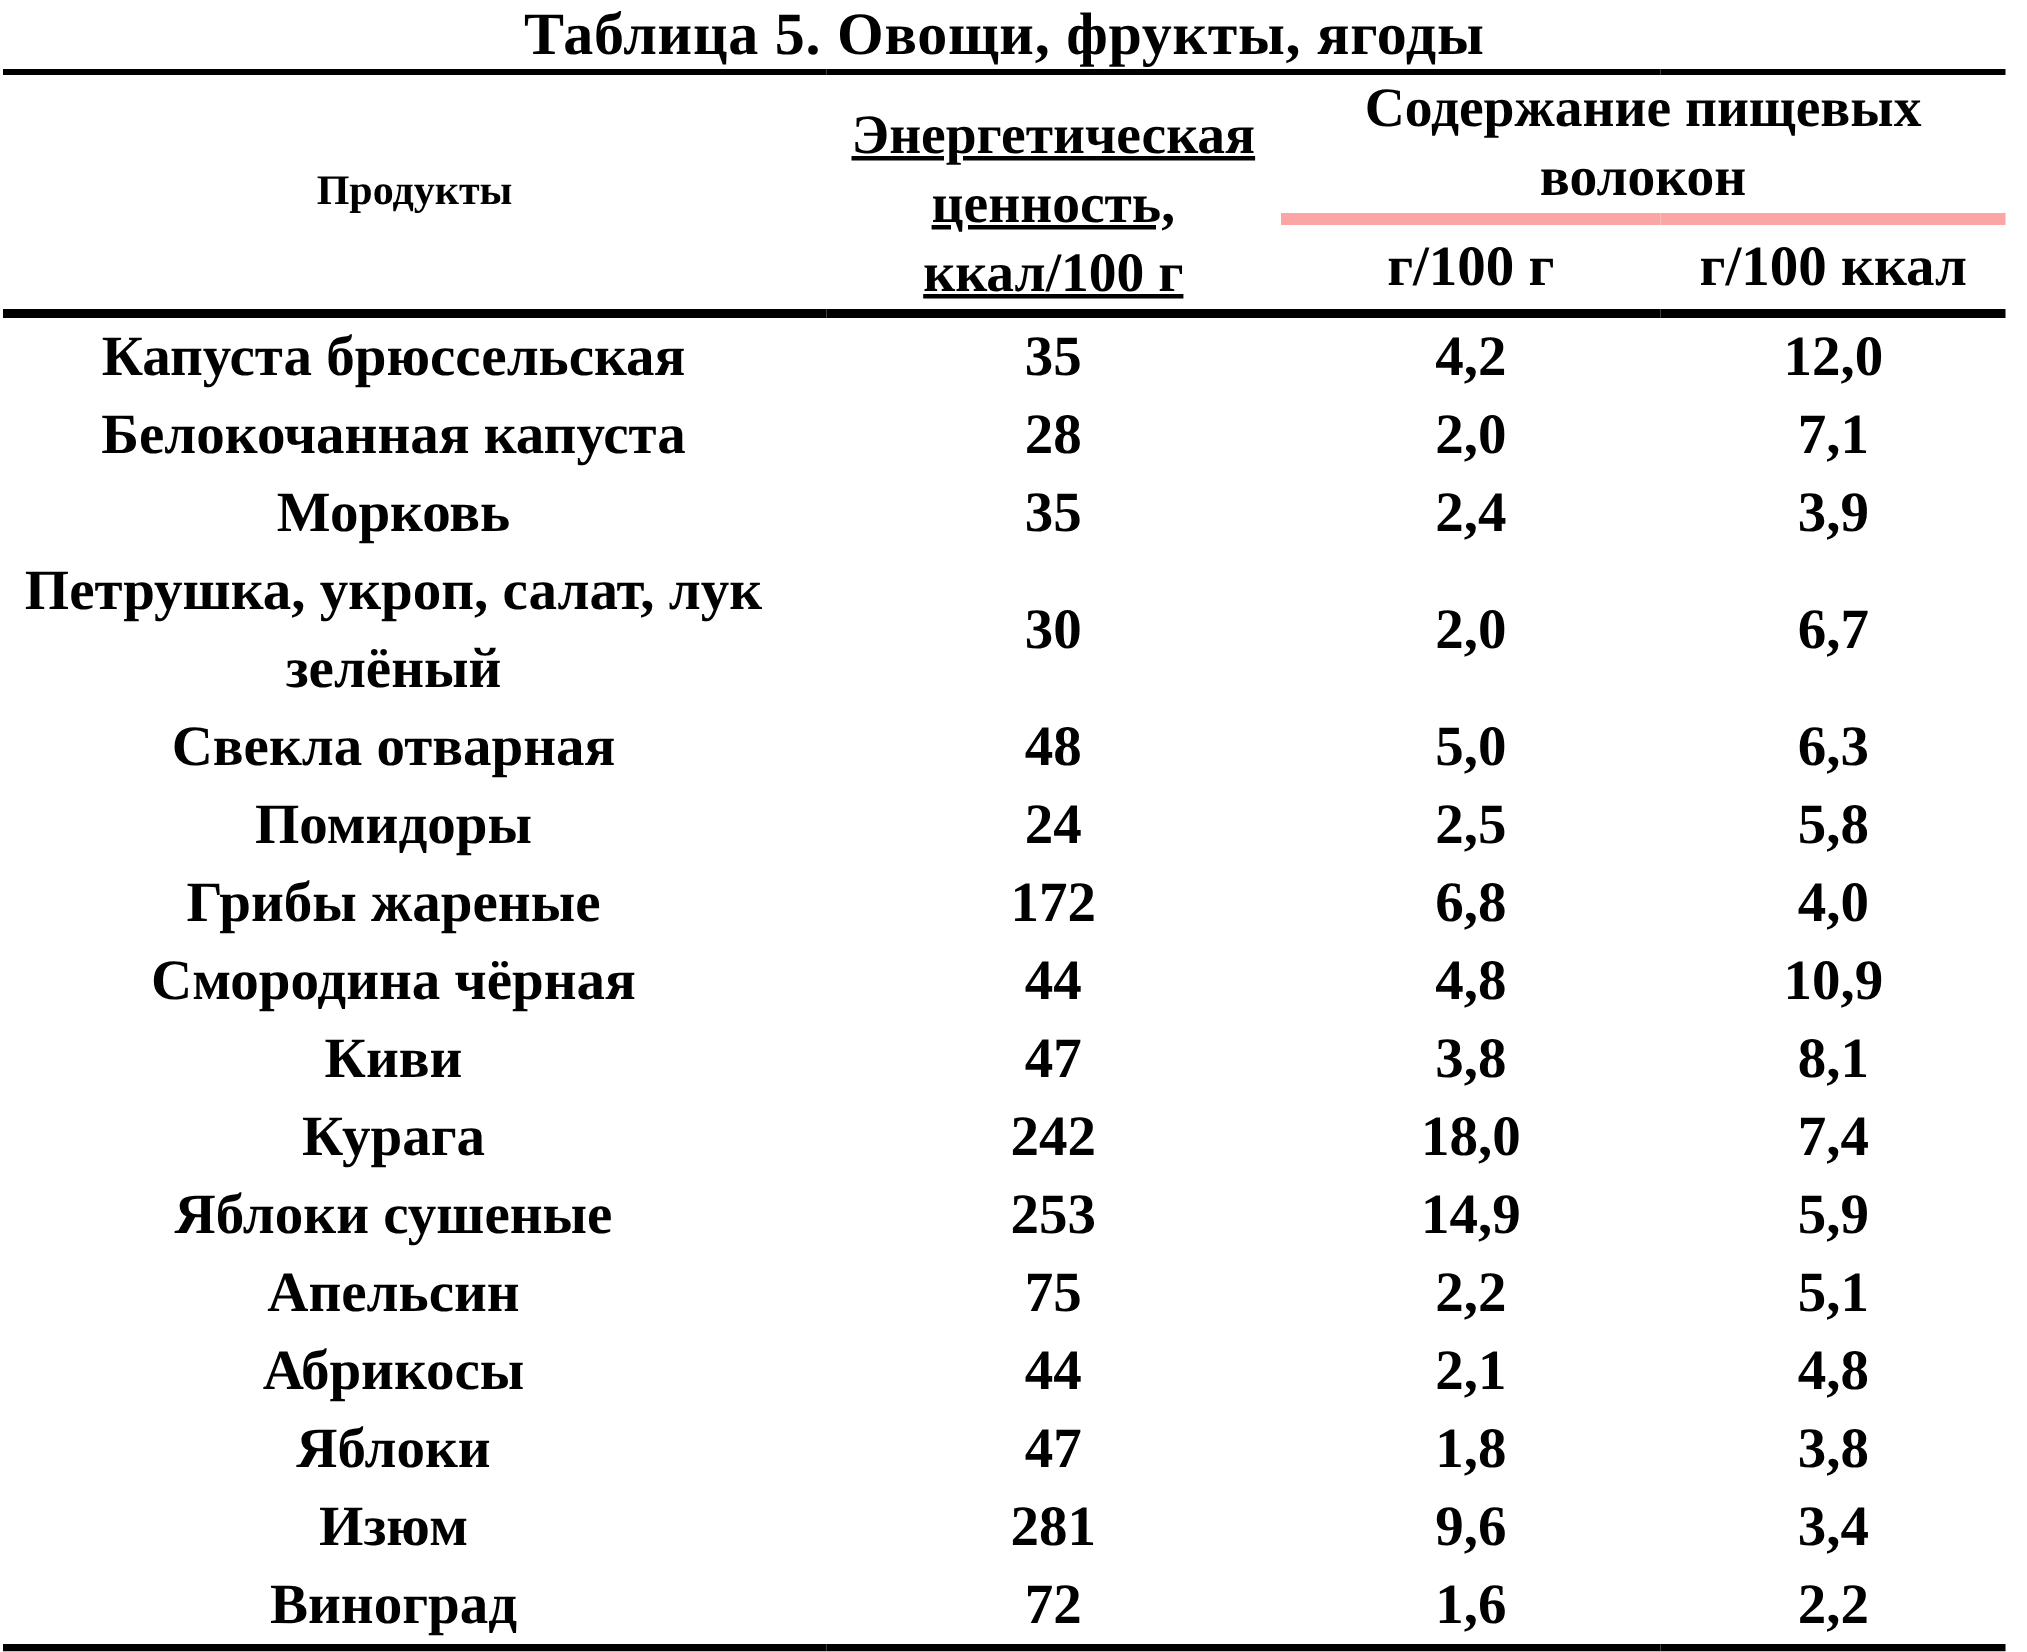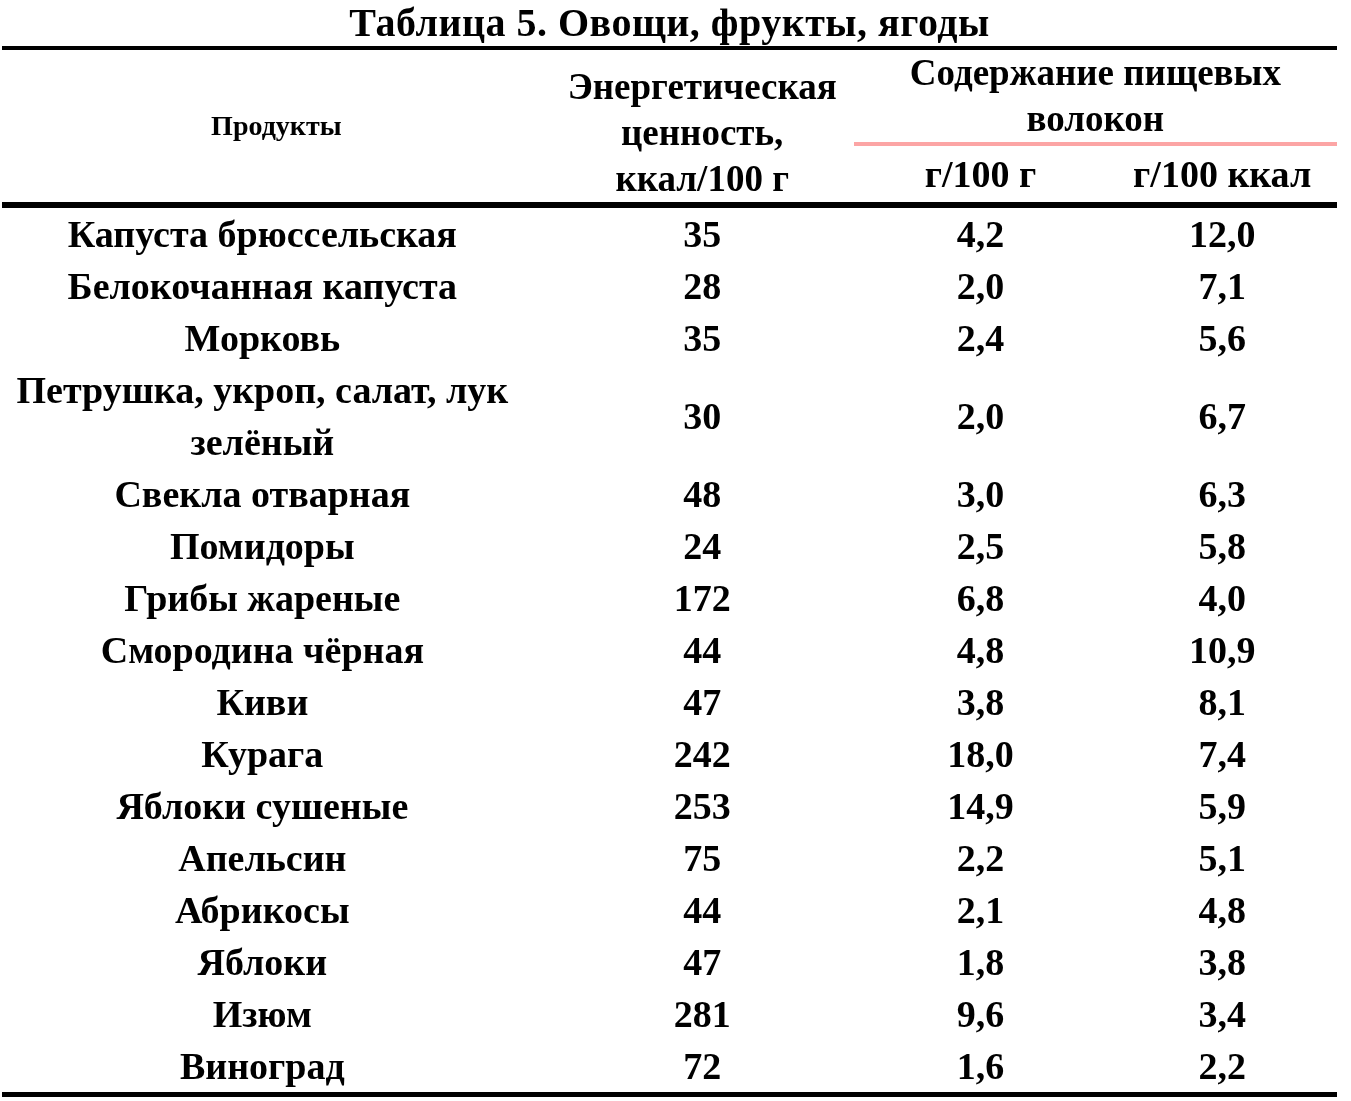--- a/index.html
+++ b/index.html
@@ -50,26 +50,27 @@
   }
   th.col-products {
     vertical-align: middle;
     text-align: center;
     font-size: 28px;
   }
   th.col-energy {
     vertical-align: bottom;
     text-align: center;
     padding: 0 10px 5px 10px;
+    text-decoration: underline;
   }
   th.col-fiber-group {
     vertical-align: middle;
     text-align: center;
     height: 92px;
-    border-bottom: 4px solid #fca5a5;
+    border-bottom: 8px solid #fca5a5;
     padding: 0 20px;
   }
   tr.subhead th {
     height: 56px;
     vertical-align: middle;
     text-align: center;
     font-size: 38px;
     font-family: Liberation Serif, serif;
   }
   tbody td {
@@ -123,34 +124,34 @@
     <td class="product">Белокочанная капуста</td>
     <td class="num">28</td>
     <td class="num">2,0</td>
     <td class="num">7,1</td>
   </tr>
 
   <tr>
     <td class="product">Морковь</td>
     <td class="num">35</td>
     <td class="num">2,4</td>
-    <td class="num">5,6</td>
+    <td class="num">3,9</td>
   </tr>
 
   <tr>
     <td class="product">Петрушка, укроп, салат, лук зелёный</td>
     <td class="num">30</td>
     <td class="num">2,0</td>
     <td class="num">6,7</td>
   </tr>
 
   <tr>
     <td class="product">Свекла отварная</td>
     <td class="num">48</td>
-    <td class="num">3,0</td>
+    <td class="num">5,0</td>
     <td class="num">6,3</td>
   </tr>
 
   <tr>
     <td class="product">Помидоры</td>
     <td class="num">24</td>
     <td class="num">2,5</td>
     <td class="num">5,8</td>
   </tr>
 

